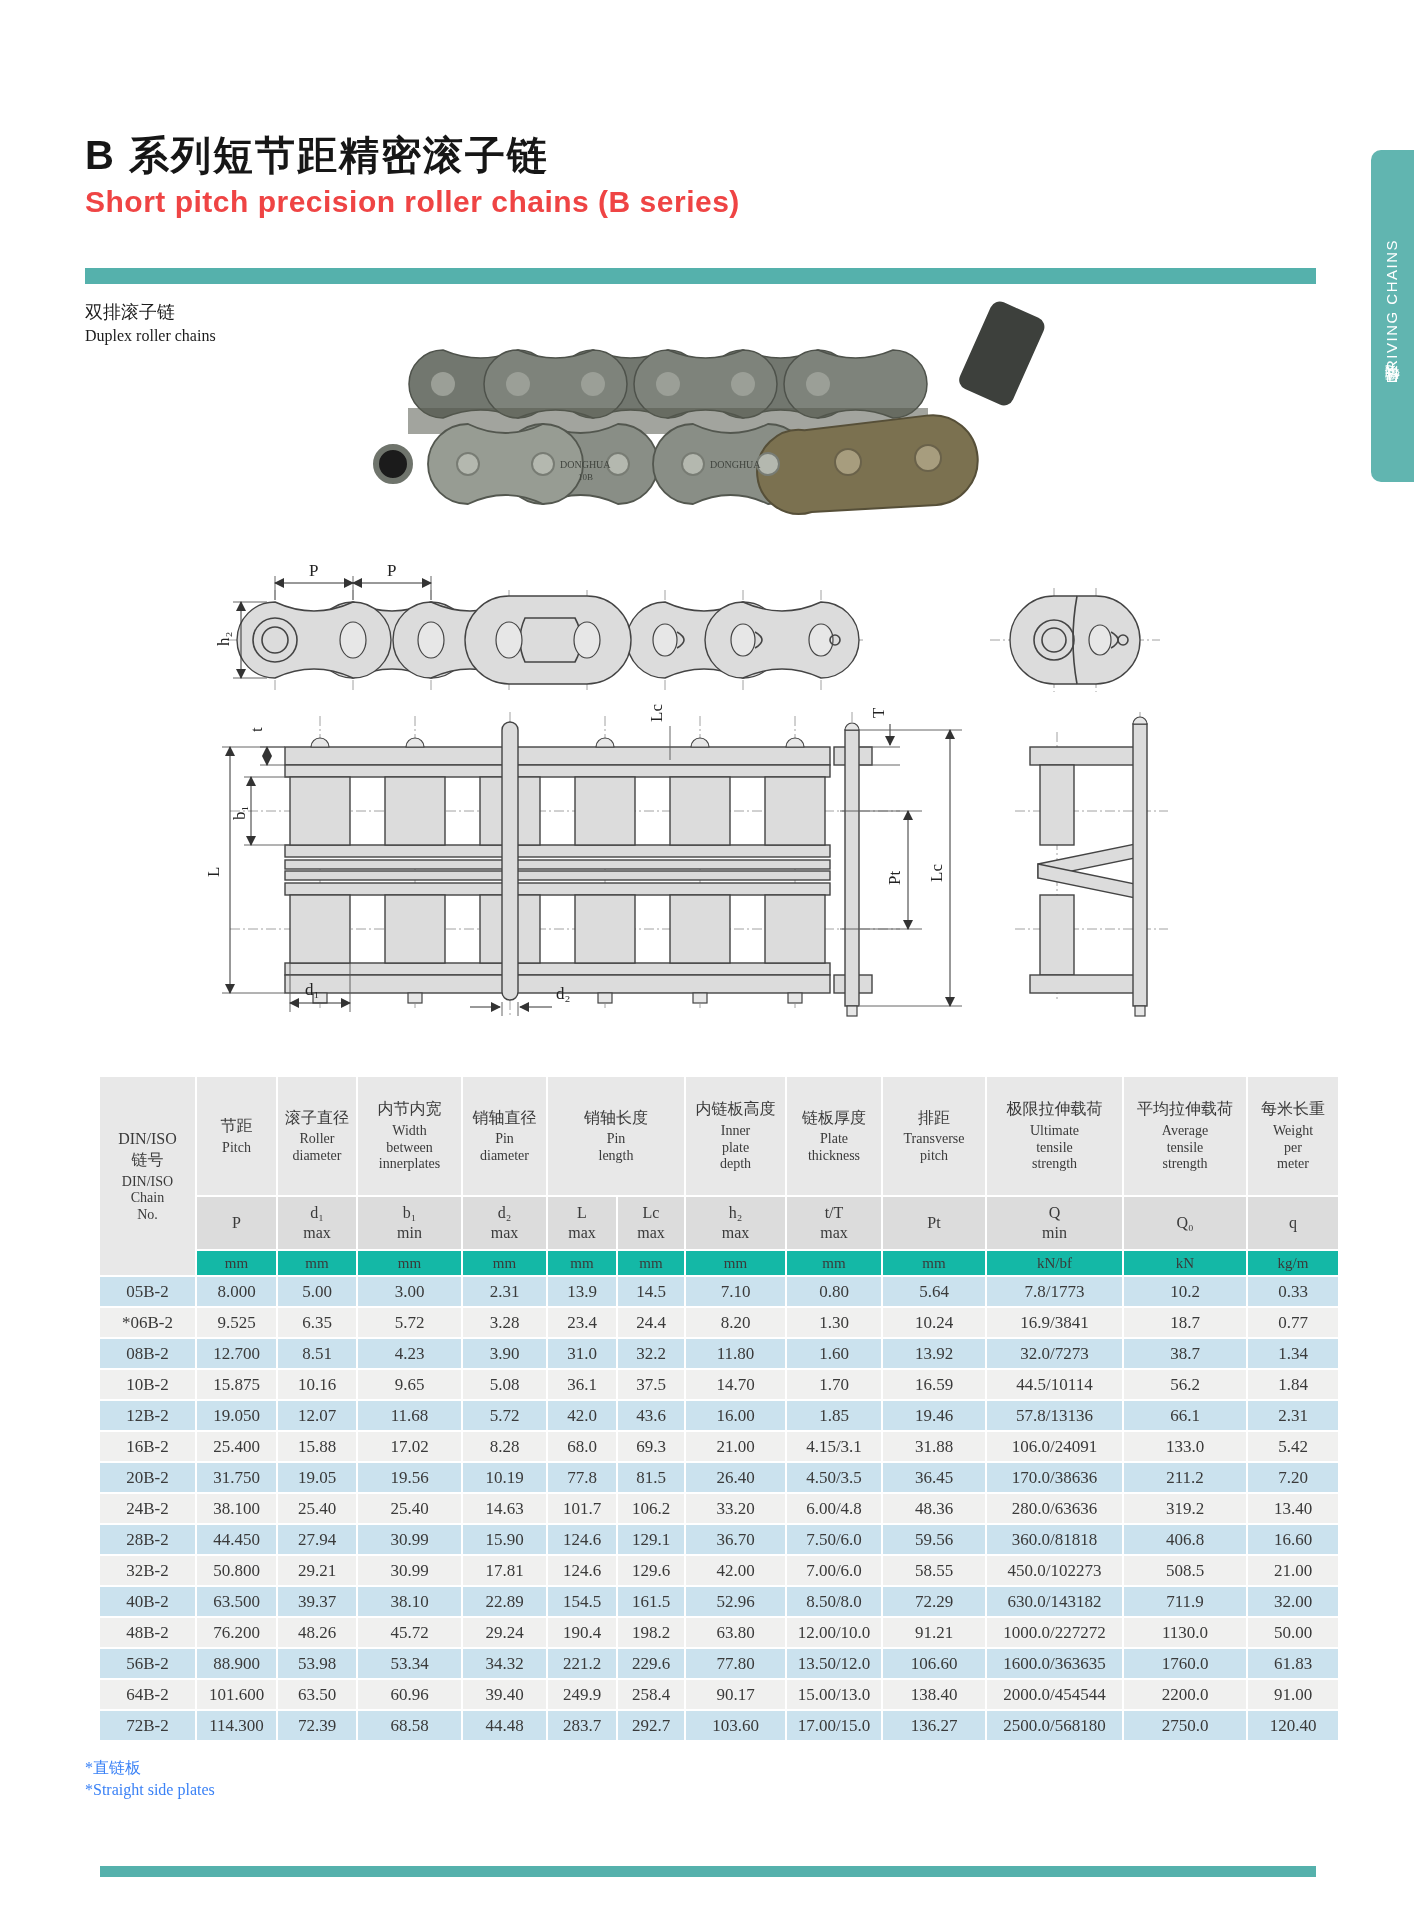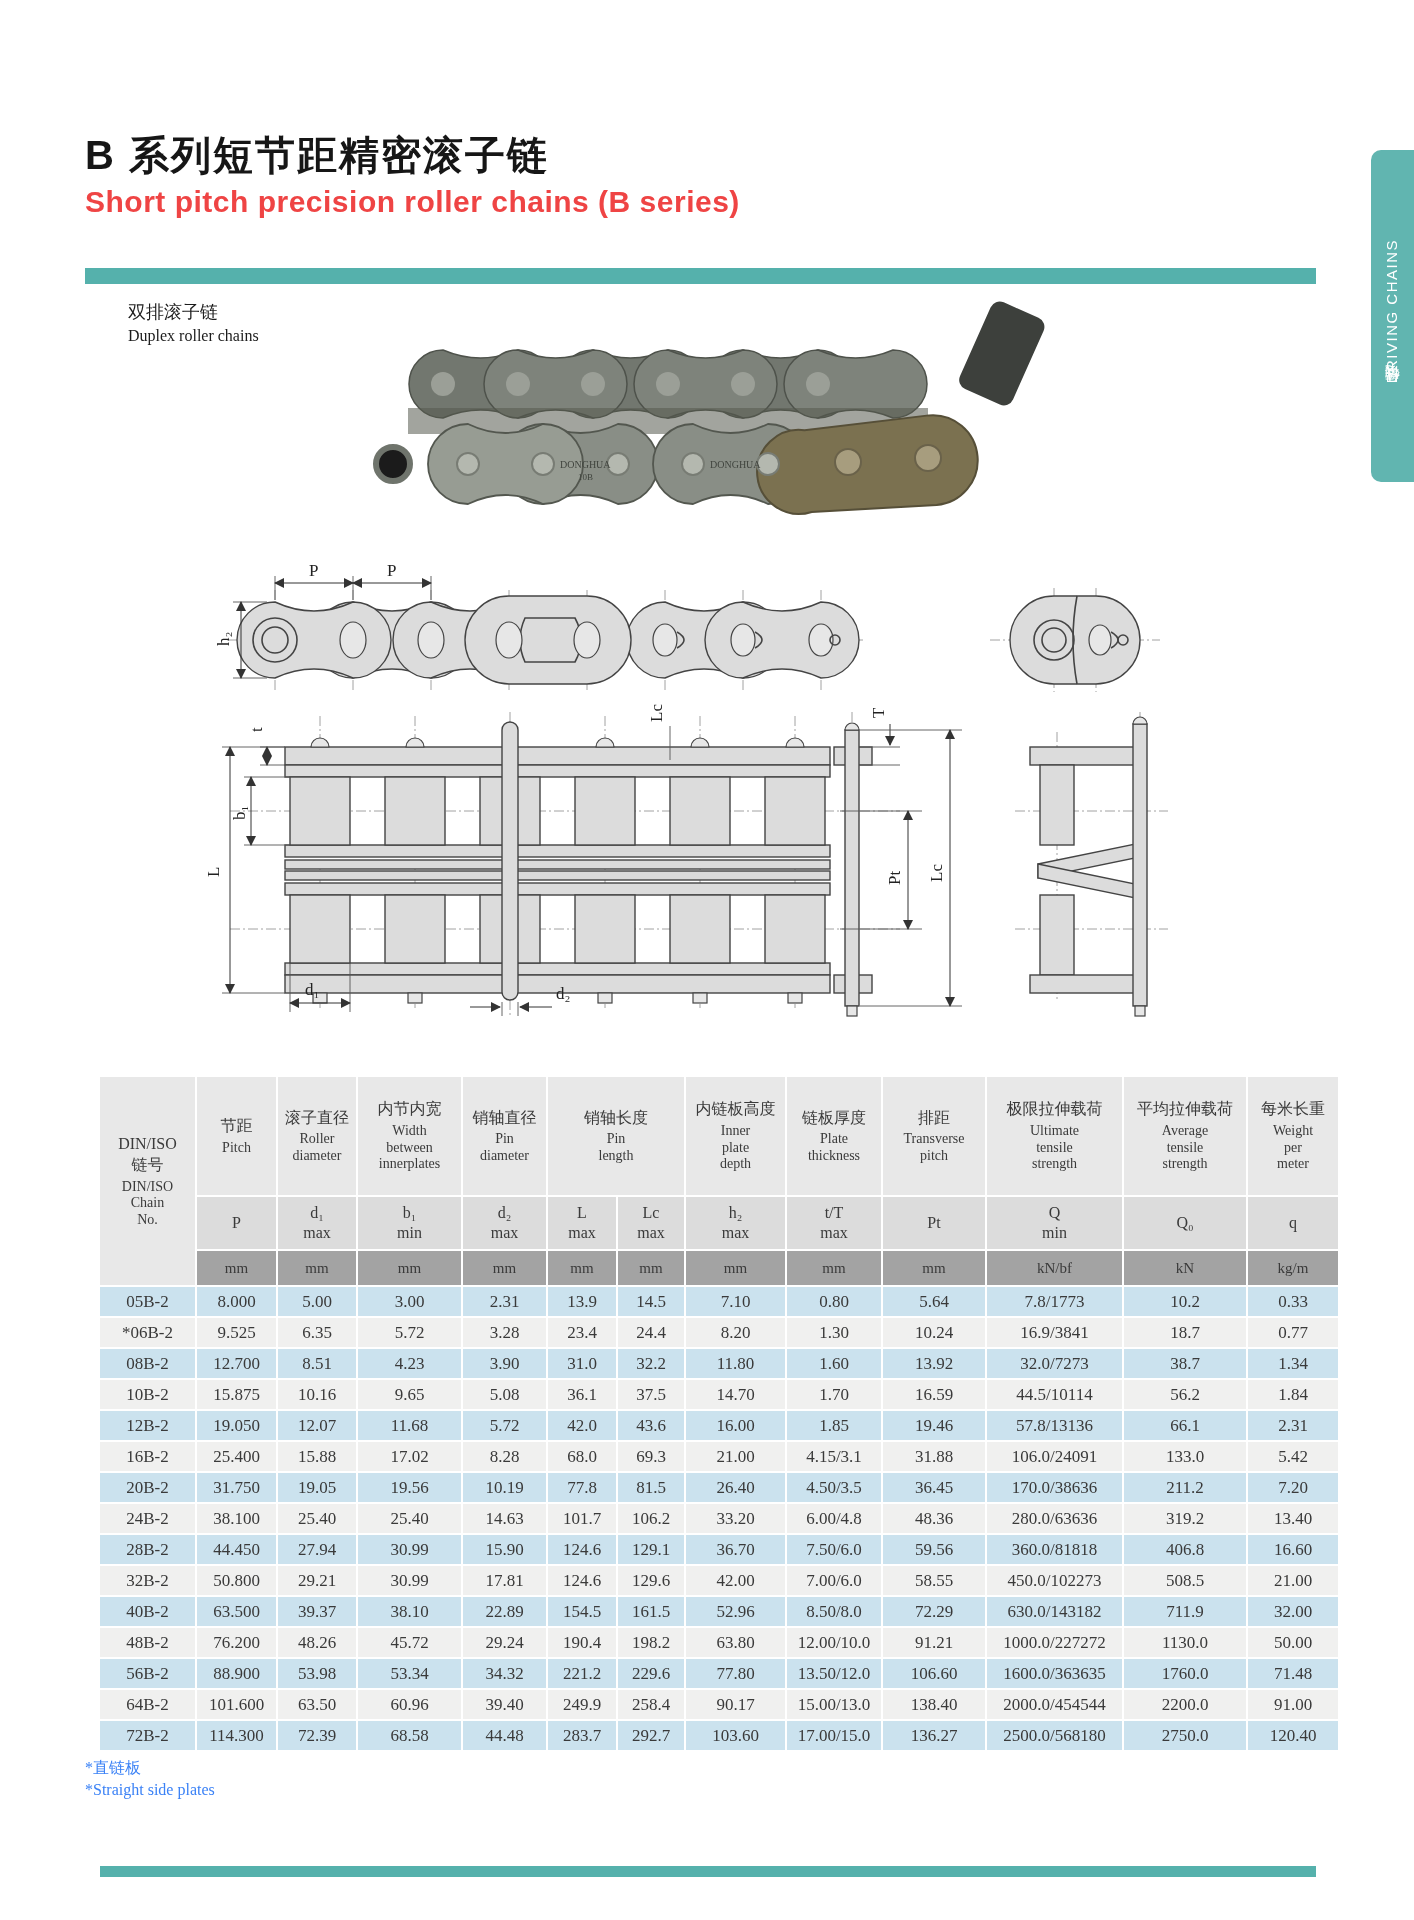--- a/index.html
+++ b/index.html
@@ -14,35 +14,35 @@
   .bottom-bar{position:absolute;left:100px;top:1866px;width:1216px;height:11px;background:#55b1ac;}
 
   
   .side-tab{position:absolute;left:1371px;top:150px;width:43px;height:332px;background:#61b5b0;
             border-radius:10px 0 0 10px;display:flex;align-items:center;justify-content:center;}
   .side-tab span{writing-mode:vertical-rl;transform:rotate(180deg);color:#fff;font-size:15px;
             letter-spacing:1.5px;white-space:nowrap;}
 
   
   .section-label{position:absolute;left:85px;top:300px;
-            font-family:"Liberation Serif","DejaVu Serif",serif;color:#1b1b1b;margin-left:43px;}
+            font-family:"Liberation Serif","DejaVu Serif",serif;color:#1b1b1b;}
   .section-label .zh{font-size:18px;}
   .section-label .en{font-size:16px;margin-top:3px;}
 
   .abs{position:absolute;}
 
   
   .spec-table{position:absolute;left:98px;top:1075px;width:1218px;border-collapse:separate;
             border-spacing:2px;table-layout:fixed;background:#fff;
             font-family:"Liberation Serif","DejaVu Serif",serif;color:#3a3a3a;}
   .spec-table th,.spec-table td{text-align:center;vertical-align:middle;padding:0 2px;
             font-weight:normal;overflow:hidden;}
   .hdr-names th{background:#e8e8e8;height:118px;}
   .hdr-syms  td{background:#dcdcdc;height:52px;font-size:16px;white-space:pre-line;line-height:1.25;}
-  .hdr-units td{background:#a3a3a3;height:34px;font-size:15px;}
+  .hdr-units td{background:#14b8a6;height:24px;font-size:15px;}
   .chain-col{background:#e8e8e8;}
   .hd-zh{font-size:16px;white-space:pre-line;line-height:1.3;}
   .hd-en{font-size:14px;white-space:pre-line;line-height:1.18;margin-top:3px;}
   .spec-table tbody td{height:29px;font-size:17px;}
   .spec-table tbody tr.odd  td{background:#cbe2ee;}
   .spec-table tbody tr.even td{background:#f0f0ef;}
 
   .footnote{position:absolute;left:85px;top:1757px;
             font-family:"Liberation Serif","DejaVu Serif",serif;font-size:16px;color:#3b82f6;line-height:1.4;}
 
@@ -653,21 +653,21 @@
           <td>53.98</td>
           <td>53.34</td>
           <td>34.32</td>
           <td>221.2</td>
           <td>229.6</td>
           <td>77.80</td>
           <td>13.50/12.0</td>
           <td>106.60</td>
           <td>1600.0/363635</td>
           <td>1760.0</td>
-          <td>71.48</td>
+          <td>61.83</td>
         </tr>
         <tr class="even">
           <td>64B-2</td>
           <td>101.600</td>
           <td>63.50</td>
           <td>60.96</td>
           <td>39.40</td>
           <td>249.9</td>
           <td>258.4</td>
           <td>90.17</td>

